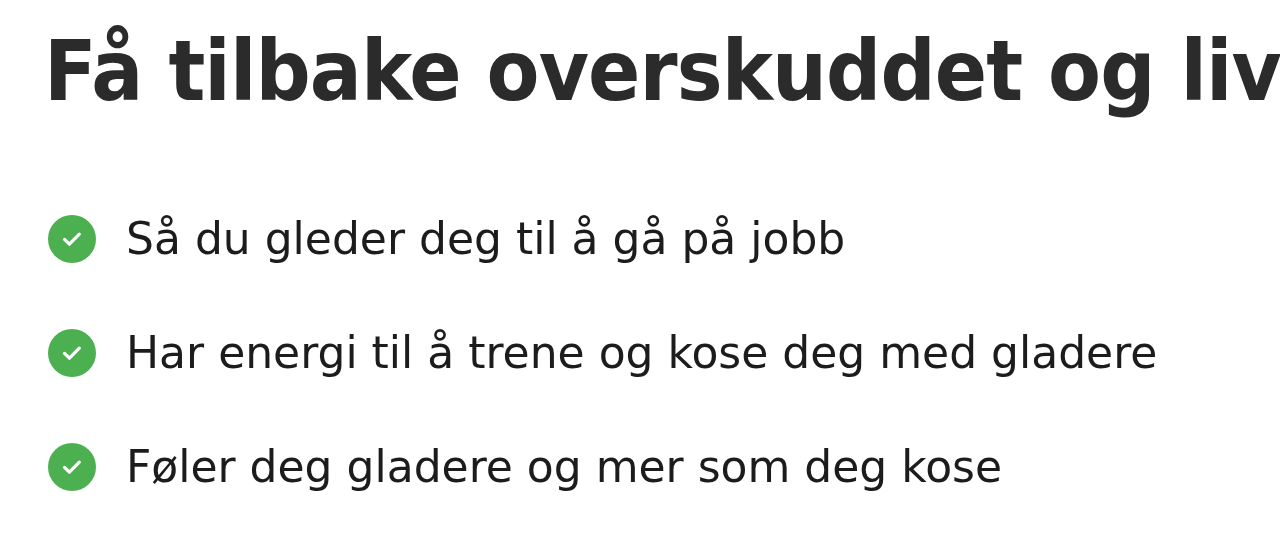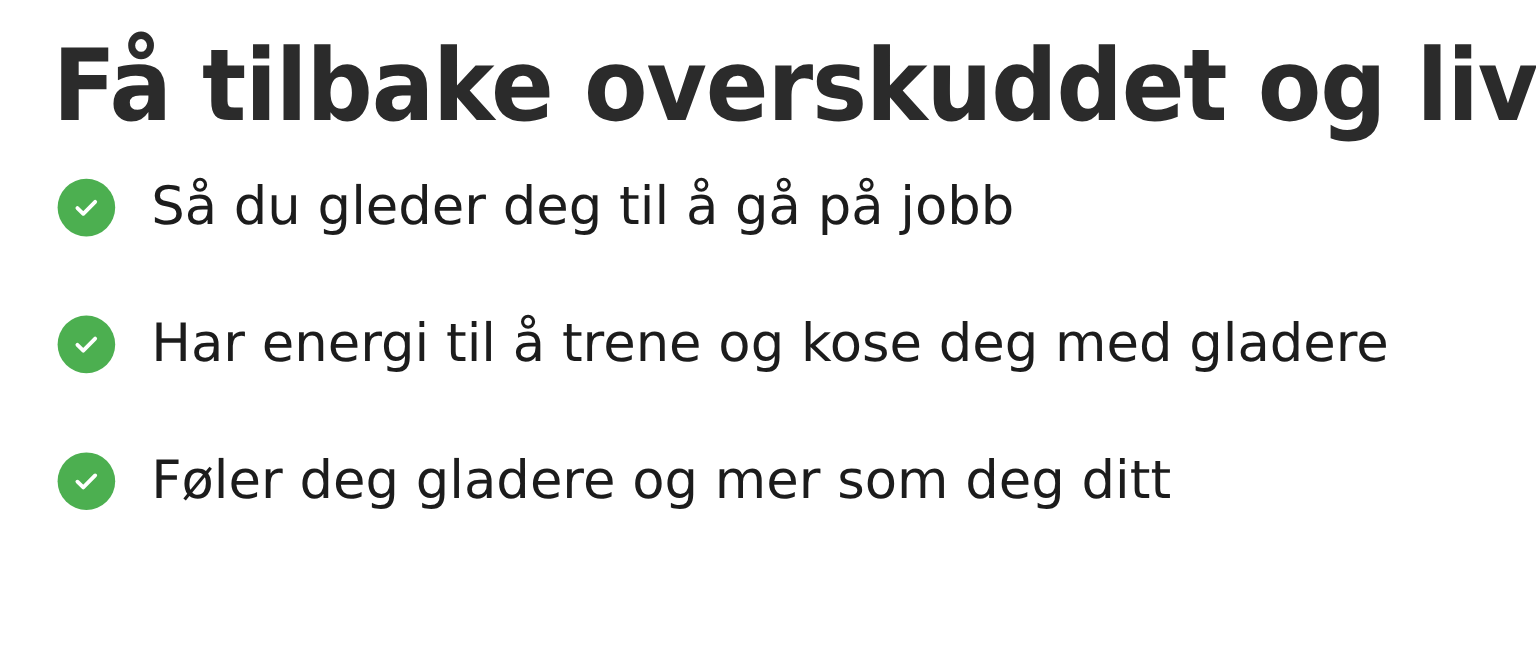--- a/index.html
+++ b/index.html
@@ -32,21 +32,21 @@
     transform-origin: left top;
     margin: 0 0 36px 0;
   }
   .benefits {
     list-style: none;
     margin: 0;
     padding: 0 0 0 4px;
   }
   .benefit {
     display: flex;
-    align-items: flex-start;
+    align-items: flex-end;
     gap: 30px;
     height: 114px;
   }
   .check-badge {
     flex: 0 0 auto;
     width: 48px;
     height: 48px;
     border-radius: 50%;
     background: #4caf50;
     display: flex;
@@ -91,17 +91,17 @@
       </span>
       <span class="benefit-text">Har energi til å trene og kose deg med gladere</span>
     </li>
 
     <li class="benefit">
       <span class="check-badge">
         <svg width="28" height="28" viewBox="0 0 28 28" aria-hidden="true">
           <path d="M6.5 14.4 L11.4 19.2 L21.3 9.2" fill="none" stroke="#ffffff" stroke-width="3.2" stroke-linecap="round" stroke-linejoin="round"></path>
         </svg>
       </span>
-      <span class="benefit-text">Føler deg gladere og mer som deg ditt</span>
+      <span class="benefit-text">Føler deg gladere og mer som deg kose</span>
     </li>
 
   </ul>
 </div>
 
 </body></html>

